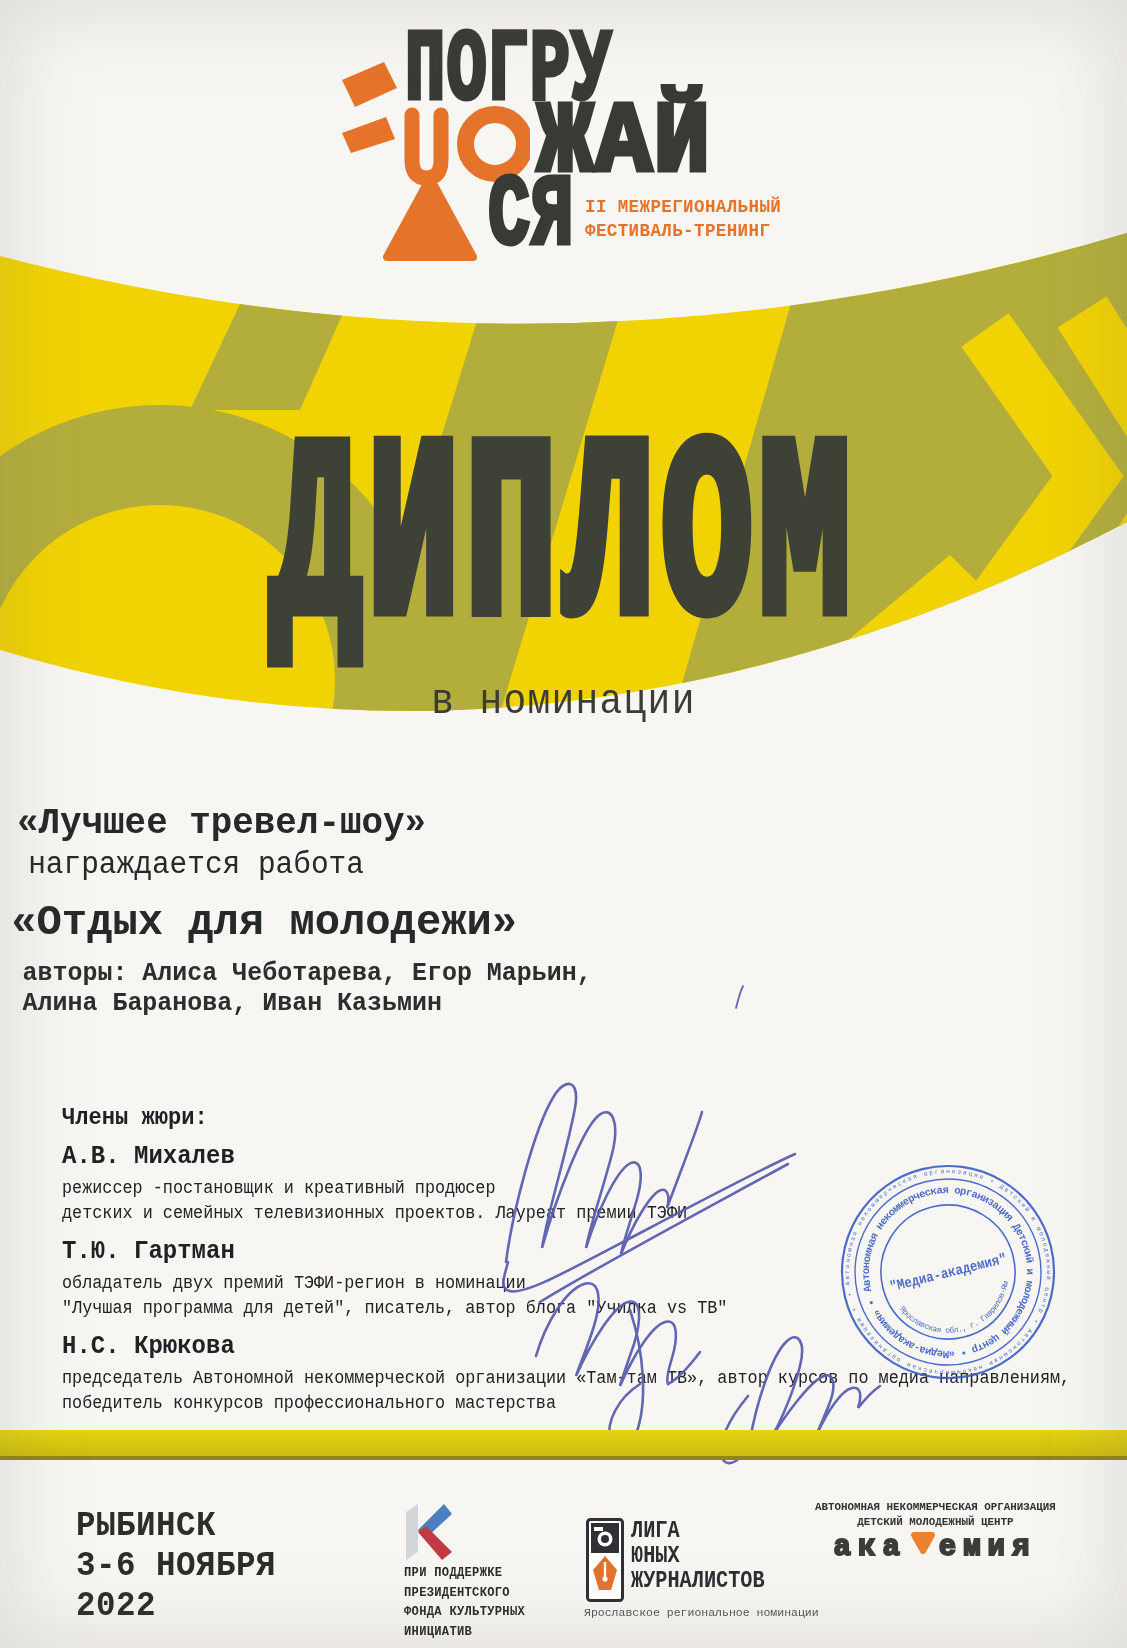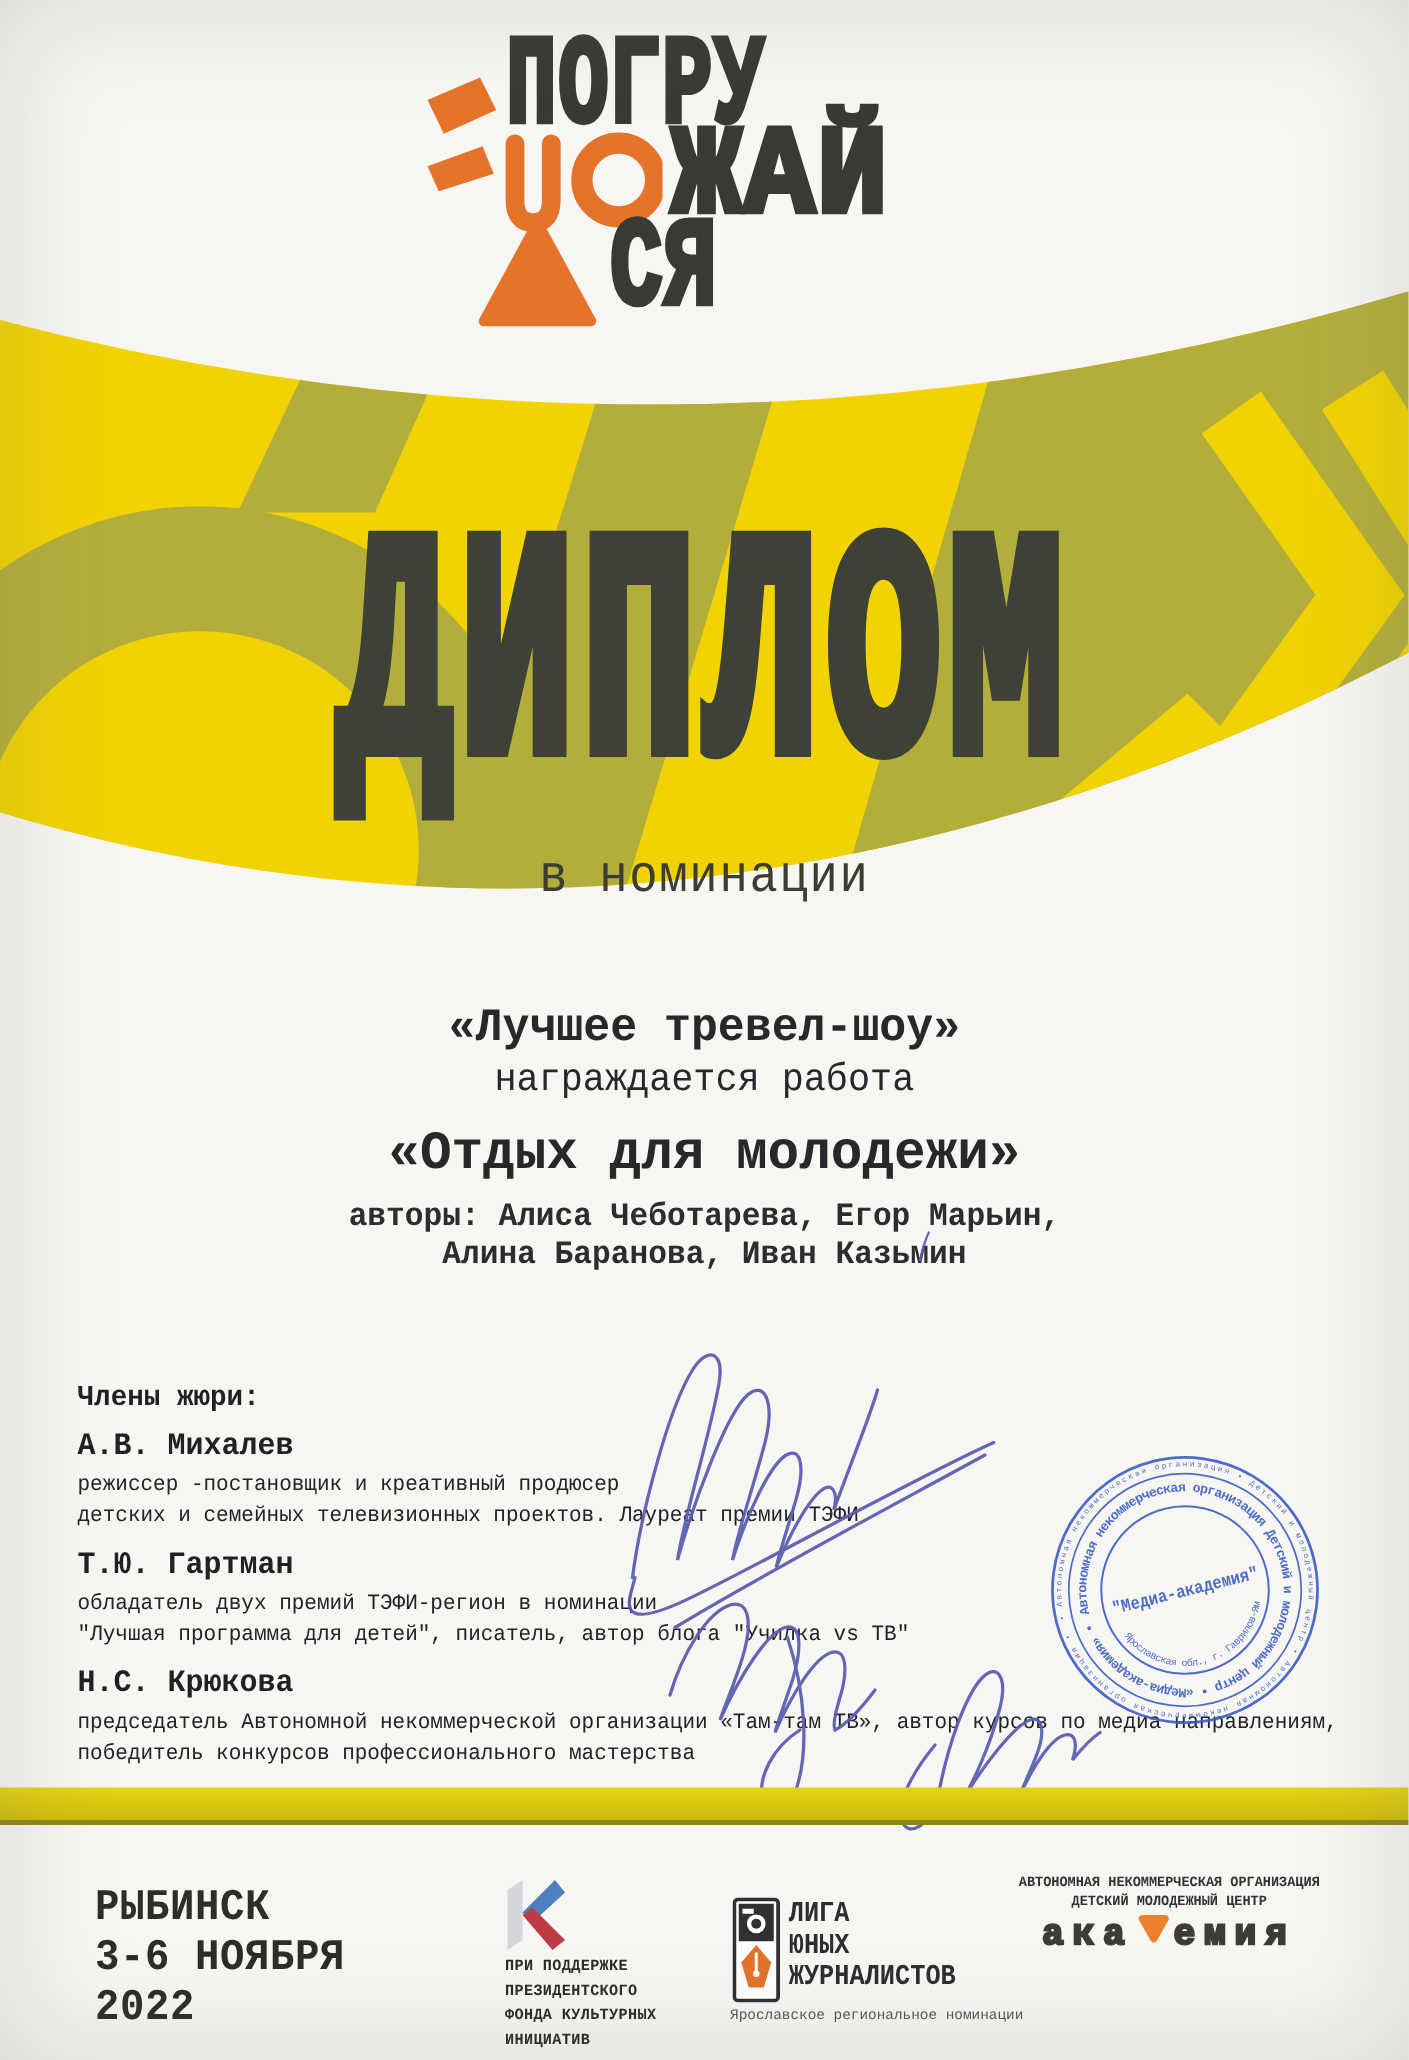--- a/index.html
+++ b/index.html
@@ -20,32 +20,32 @@
   .logo{position:absolute;left:330px;top:30px;width:480px;height:240px;}
   .logo-word{position:absolute;font-weight:700;color:#383b34;line-height:1;
     -webkit-text-stroke:5px #383b34;letter-spacing:2px;font-size:100px;white-space:nowrap;}
   .logo-caption{position:absolute;left:255px;top:165px;color:#e5732a;
     font-weight:700;font-size:17.5px;line-height:24px;letter-spacing:.4px;white-space:nowrap;}
 
   
   .band{position:absolute;left:0;top:0;width:1127px;height:900px;}
 
   
-  .diploma-title{position:absolute;left:0;top:415px;width:1127px;height:232px;
+  .diploma-title{position:absolute;left:0;top:426px;width:1127px;height:232px;
     display:flex;align-items:center;justify-content:center;}
   .diploma-title span{
     font-size:255px;font-weight:700;line-height:1;letter-spacing:10px;
     color:#3e4136;-webkit-text-stroke:13px #3e4136;
     transform:scaleX(.60);transform-origin:center center;white-space:nowrap;}
   .diploma-subtitle{position:absolute;left:0;top:678px;width:1127px;text-align:center;
     font-size:42px;font-weight:400;color:#3a3d30;letter-spacing:1.5px;
     transform:scaleX(.9);transform-origin:center top;}
 
   
-  .award{position:absolute;left:0;top:800px;width:1127px;text-align:center;color:#26282a;}
+  .award{position:absolute;left:0;top:800px;width:1127px;color:#26282a;}
   .award .nomination{font-size:37px;font-weight:700;line-height:46px;transform:scaleX(.97);transform-origin:center top;}
   .award .lead{font-size:31px;font-weight:400;line-height:38px;transform:scaleX(.95);transform-origin:center top;}
   .award .work{font-size:43px;font-weight:700;line-height:50px;margin-top:14px;transform:scaleX(.98);transform-origin:center top;}
   .award .authors{font-size:26px;font-weight:700;line-height:30px;margin-top:10px;transform:scaleX(.96);transform-origin:center top;color:#2b2d2f;}
 
   
   .jury{position:absolute;left:62px;top:1105px;width:1000px;color:#212326;
     transform:scaleX(.96);transform-origin:left top;}
   .jury-heading{font-size:23px;font-weight:700;color:#1f2124;margin-bottom:6px;}
   .jury-name{font-size:25px;font-weight:700;color:#1f2124;margin:11px 0 5px 0;}
@@ -107,20 +107,24 @@
     <svg class="abs" style="left:0;top:0;width:200px;height:235px;" viewBox="0 0 200 235" aria-hidden="true">
       <polygon points="12,50 54,32 67,58 25,77" fill="#e5732a"></polygon>
       <polygon points="12,103 56,87 65,109 21,123" fill="#e5732a"></polygon>
       <path d="M82,85 L82,130 Q82,148 96.5,148 Q111,148 111,130 L111,85" fill="none" stroke="#e5732a" stroke-width="15" stroke-linecap="round"></path>
       <polygon points="57,227 143,227 100,148" fill="#e5732a" stroke="#e5732a" stroke-width="8" stroke-linejoin="round"></polygon>
       <circle cx="165" cy="114" r="29.5" fill="none" stroke="#e5732a" stroke-width="17"></circle>
     </svg>
     <div class="logo-word lx" style="left:75px;top:-8px;transform:scaleX(.67);">ПОГРУ</div>
     <div class="logo-word lx" style="left:207px;top:64px;transform:scaleX(.94);">ЖАЙ</div>
     <div class="logo-word lx" style="left:158px;top:137px;transform:scaleX(.70);">СЯ</div>
+    <div class="logo-caption">
+      <div>II МЕЖРЕГИОНАЛЬНЫЙ</div>
+      <div>ФЕСТИВАЛЬ-ТРЕНИНГ</div>
+    </div>
   </div>
 
   <div class="diploma-title">
     <span>ДИПЛОМ</span>
   </div>
   <div class="diploma-subtitle">в номинации</div>
 
   <div class="award">
     <div class="nomination">«Лучшее тревел-шоу»</div>
     <div class="lead">награждается работа</div>

